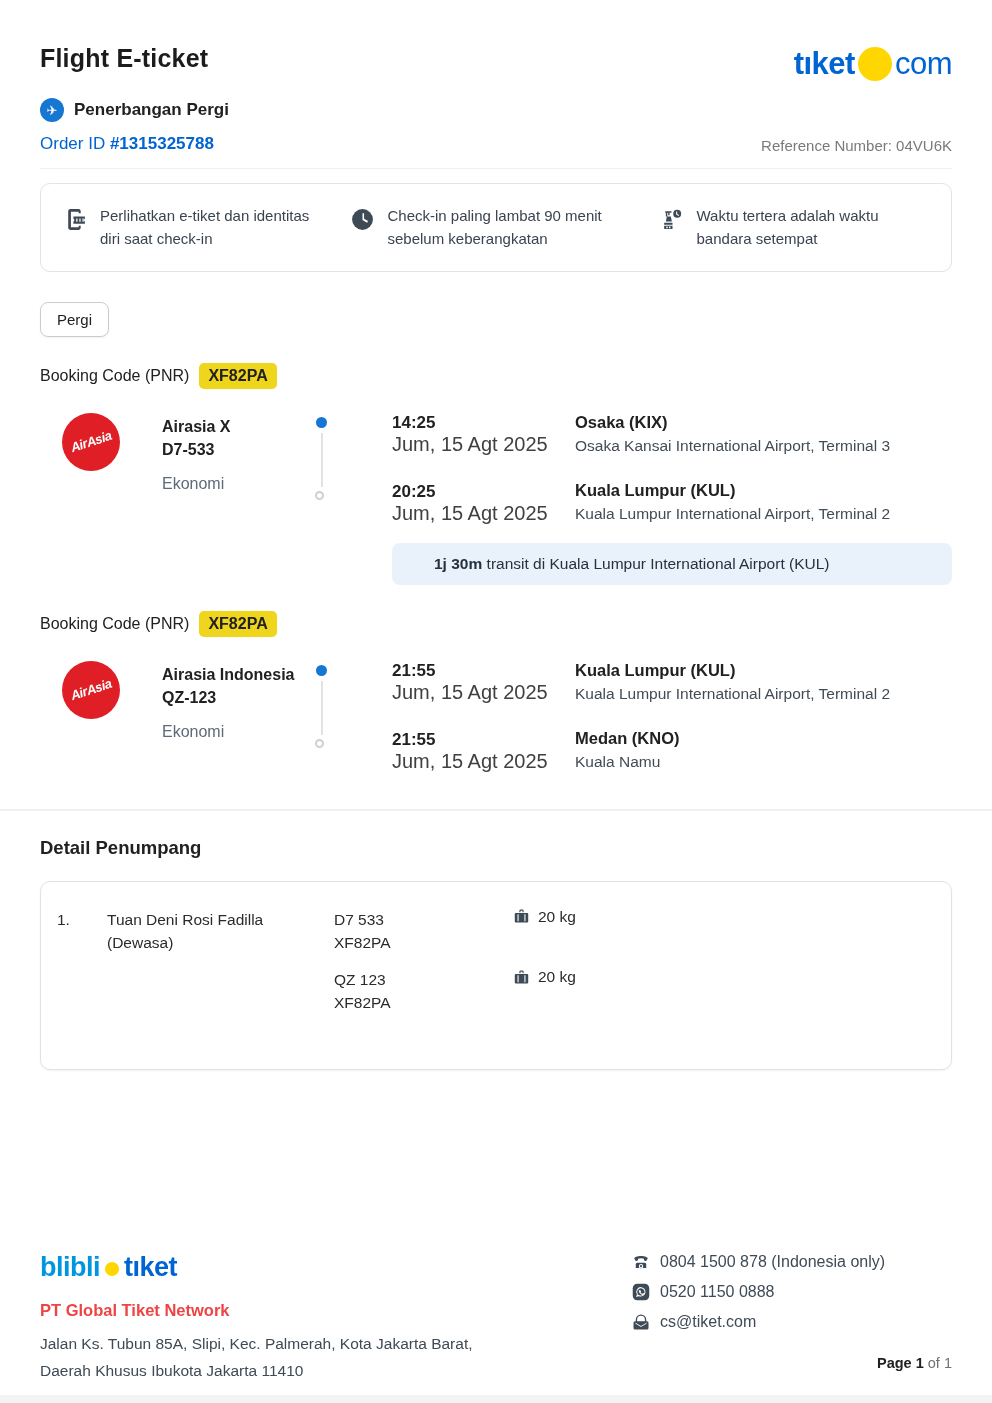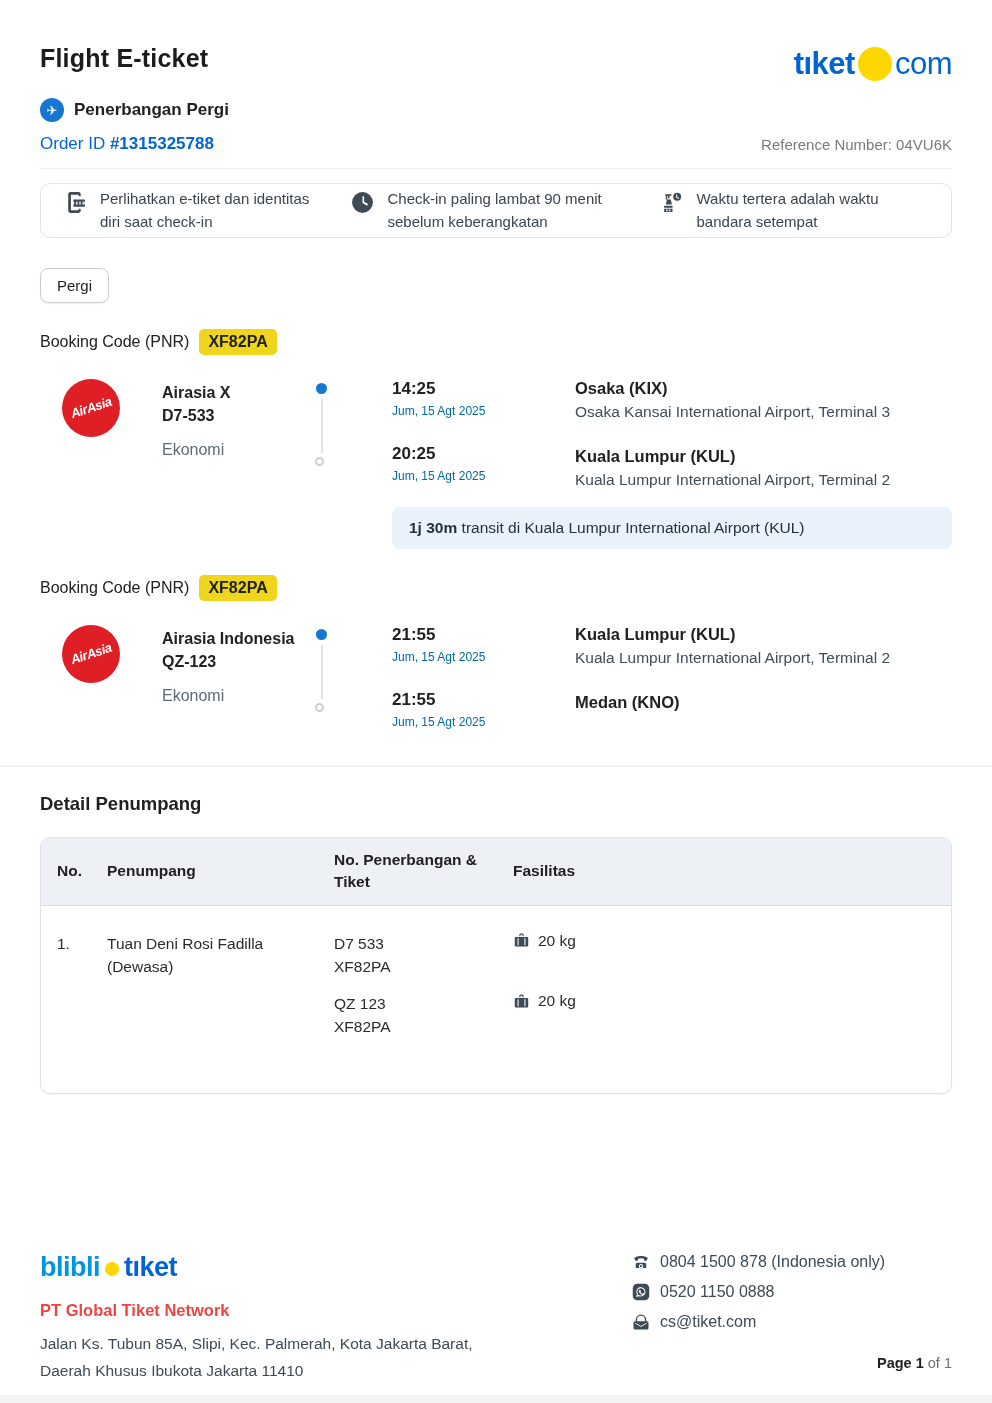--- a/index.html
+++ b/index.html
@@ -17,28 +17,28 @@
   .tiket-logo { display:flex; align-items:center; margin-top:2px; }
   .tiket-logo .t1 { color:#0064D2; font-size:31px; font-weight:bold; letter-spacing:-.5px; }
   .tiket-logo .dot { width:34px; height:34px; border-radius:50%; background:#FFD600; margin:0 3px; }
   .tiket-logo .t2 { color:#0064D2; font-size:31px; letter-spacing:-.5px; }
 
   .trip-row { display:flex; align-items:center; margin-top:16px; }
   .plane-badge { width:24px; height:24px; border-radius:50%; background:#1577D2; color:#fff;
                  display:flex; align-items:center; justify-content:center; font-size:13px; margin-right:10px; }
   .trip-label { font-size:17px; font-weight:600; color:#212121; }
 
-  .order-row { display:flex; justify-content:space-between; align-items:center; margin-top:12px; padding-bottom:14px; border-bottom:1px solid #F0F0F0; }
+  .order-row { display:flex; justify-content:space-between; align-items:flex-end; margin-top:12px; padding-bottom:14px; border-bottom:1px solid #F0F0F0; }
   .order-id { font-size:17px; color:#0064D2; }
   .order-id b { font-weight:bold; }
   .reference { font-size:15px; color:#7A7A7A; }
 
   
   .notice-bar { margin-top:14px; border:1px solid #E3E3E3; border-radius:10px;
-                padding:3px 22px; display:grid; grid-template-columns:1fr 1.08fr 1fr; column-gap:18px; }
+                padding:20px 22px; display:grid; grid-template-columns:1fr 1.08fr 1fr; column-gap:18px; }
   .notice { display:flex; align-items:flex-start; gap:12px; }
   .notice .nicon { flex:0 0 auto; margin-top:3px; }
   .notice .ntext { font-size:15px; color:#3A4450; line-height:1.55; }
 
   
   .pergi-badge { display:inline-block; margin-top:30px; border:1px solid #C9CDD3; border-radius:8px;
                  padding:8px 16px; font-size:15px; color:#212121; box-shadow:0 1px 2px rgba(0,0,0,.06); }
 
   
   .booking-row { margin-top:26px; font-size:16px; color:#212121; display:flex; align-items:center; gap:10px; }
@@ -49,25 +49,25 @@
   .airline-logo { width:58px; height:58px; border-radius:50%; background:#DF1E26; display:flex; align-items:center; justify-content:center; }
   .airline-logo span { color:#fff; font-size:13px; font-weight:bold; font-style:italic; transform:rotate(-18deg); letter-spacing:-.5px; }
   .airline-name { font-size:16px; font-weight:bold; line-height:1.45; color:#212121; padding-top:2px; }
   .cabin { font-size:16px; color:#5D6A77; margin-top:14px; }
   .timeline { position:relative; height:100px; }
   .tl-dot { position:absolute; left:4px; top:4px; width:11px; height:11px; border-radius:50%; background:#1577D2; }
   .tl-line { position:absolute; left:8.5px; top:20px; width:2px; height:54px; background:#E2E2E2; }
   .tl-ring { position:absolute; left:3px; top:78px; width:9px; height:9px; border-radius:50%; background:#fff; border:2.5px solid #CFCFCF; }
   .leg-col { display:flex; flex-direction:column; gap:26px; }
   .leg-time { font-size:17px; font-weight:bold; color:#212121; }
-  .leg-date { font-size:12px; color:#0369a1; margin-top:5px; }
+  .leg-date { font-size:20px; color:#404040; }
   .leg-city { font-size:16.5px; font-weight:bold; color:#212121; }
   .leg-airport { font-size:15.5px; color:#424C57; margin-top:5px; }
 
-  .transit-box { margin:18px 0 0 352px; background:#E9F1FB; border-radius:8px; padding:12px 17px; font-size:15.5px; color:#24323F; }
+  .transit-box { margin:18px 0 0 352px; background:#E9F1FB; border-radius:8px; padding:12px 42px; font-size:15.5px; color:#24323F; }
   .transit-box b { font-weight:bold; }
 
   
   .section-divider { margin:36px -40px 0 -40px; height:2px; background:#F1F1F1; }
 
   
   .section-title { margin-top:26px; font-size:18.5px; font-weight:bold; color:#212121; }
   .pax-card { margin-top:22px; border:1px solid #E2E2E2; border-radius:10px; overflow:hidden; box-shadow:0 1px 2px rgba(0,0,0,.05); }
   .pax-grid { display:grid; grid-template-columns:50px 227px 179px 1fr; padding-left:16px; }
   .pax-head { background:#EDF1F6; border-bottom:1px solid #D8DDE4; min-height:68px; align-items:center; }
@@ -241,36 +241,31 @@
         <div class="leg-date">Jum, 15 Agt 2025</div>
       </div>
     </div>
     <div class="leg-col">
       <div>
         <div class="leg-city">Kuala Lumpur (KUL)</div>
         <div class="leg-airport">Kuala Lumpur International Airport, Terminal 2</div>
       </div>
       <div>
         <div class="leg-city">Medan (KNO)</div>
+        <div class="leg-airport">Kuala Namu</div>
       </div>
     </div>
   </div>
 
   <div class="section-divider"></div>
 
   
   <div class="section-title">Detail Penumpang</div>
 
   <div class="pax-card">
-    <div class="pax-grid pax-head">
-      <div>No.</div>
-      <div>Penumpang</div>
-      <div>No. Penerbangan &amp; Tiket</div>
-      <div>Fasilitas</div>
-    </div>
     <div class="pax-grid pax-body">
       <div class="pax-no">1.</div>
       <div class="pax-name">
         <span>Tuan Deni Rosi Fadilla</span><br>
         <span>(Dewasa)</span>
       </div>
       <div>
         <div class="flight-block">
           <div class="flight-line">D7 533</div>
           <div class="flight-line">XF82PA</div>

